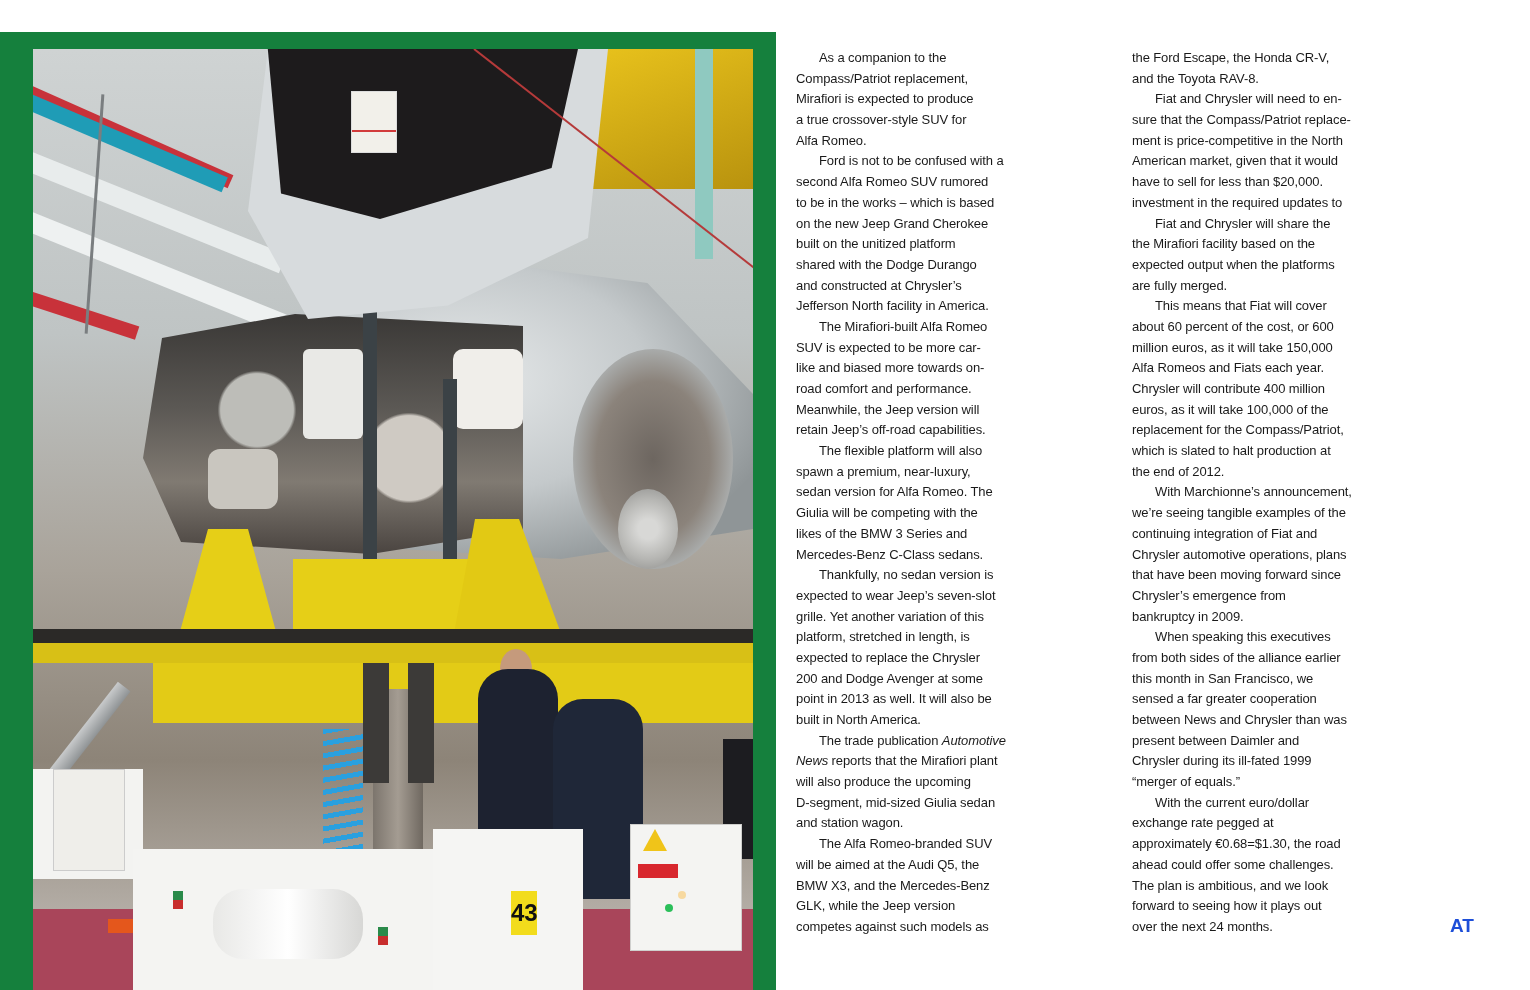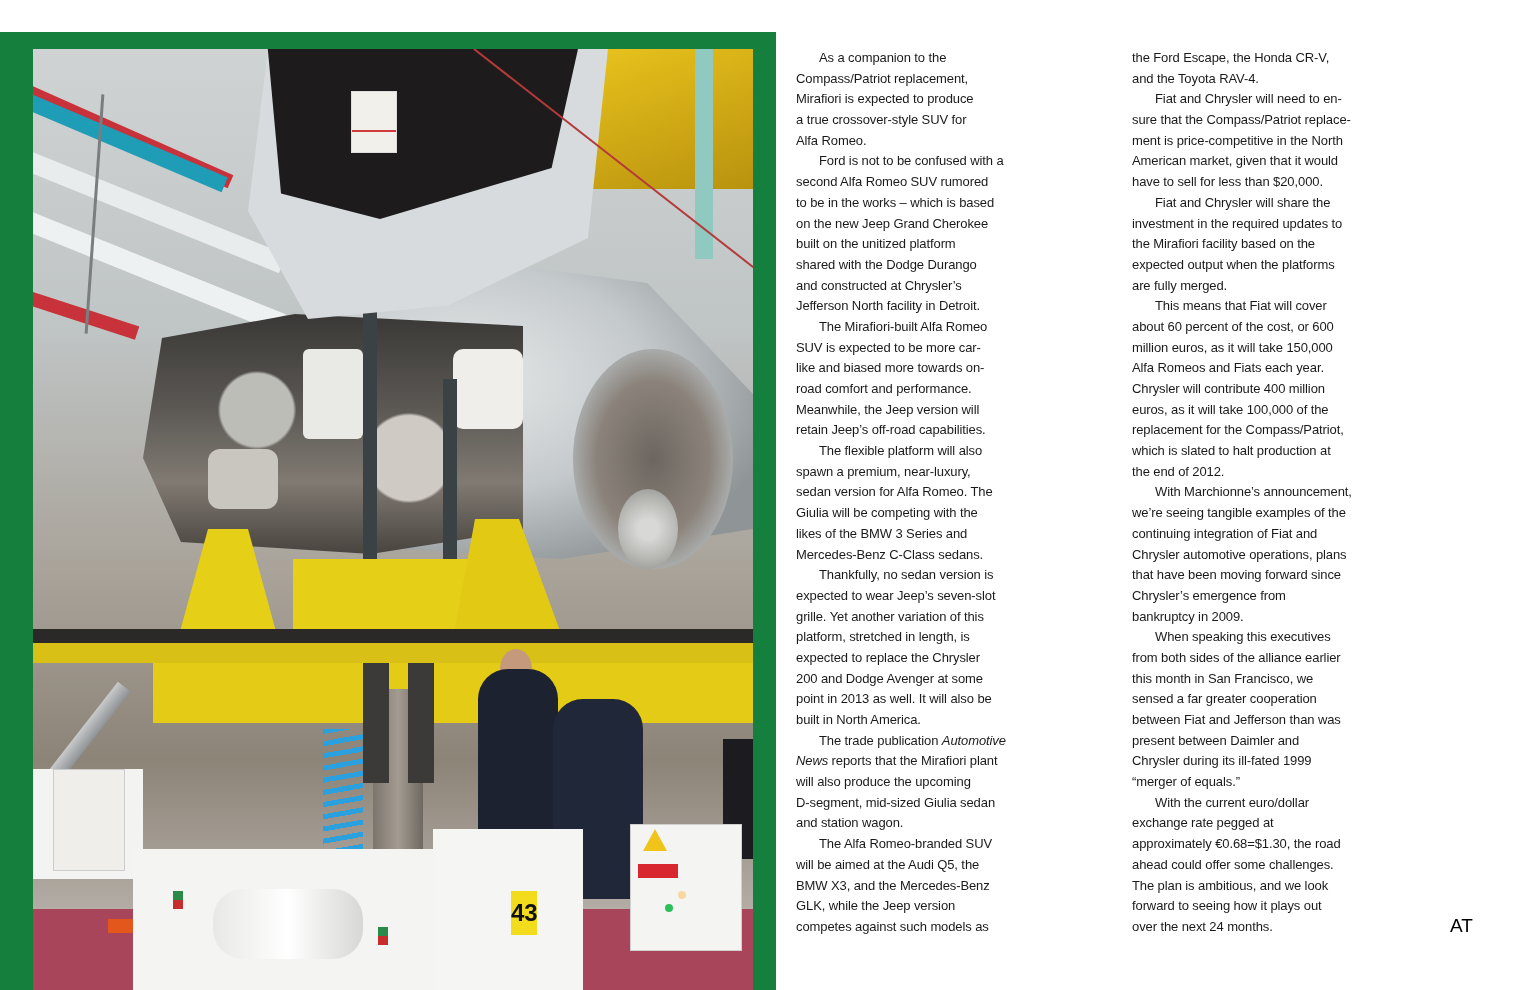--- a/index.html
+++ b/index.html
@@ -105,21 +105,21 @@
 
   
   .article { position: absolute; top: 48px; color: #1a1a1a; font-size: 13px; line-height: 20.7px; letter-spacing: -0.1px; }
   .col-1 { left: 796px; width: 320px; }
   .col-2 { left: 1132px; width: 350px; }
   .line { display: block; white-space: nowrap; height: 20.7px; }
   .indent { padding-left: 23px; }
   .ital { font-style: italic; }
   .signoff {
     position: absolute; left: 1450px; top: 915px;
-    font-weight: normal; font-size: 19px; color: #000000;
+    font-weight: bold; font-size: 19px; color: #1d4ed8;
   }
 </style>
 </head>
 <body>
 
 <div class="photo-frame">
   <div class="photo">
     <div class="ph beam-white1"></div>
     <div class="ph beam-white2"></div>
     <div class="ph beam-red"></div>
@@ -179,21 +179,21 @@
     <span class="line"><span>Mirafiori is expected to produce</span></span>
     <span class="line"><span>a true crossover-style SUV for</span></span>
     <span class="line"><span>Alfa Romeo.</span></span>
     <span class="line indent"><span>Ford is not to be confused with a</span></span>
     <span class="line"><span>second Alfa Romeo SUV rumored</span></span>
     <span class="line"><span>to be in the works – which is based</span></span>
     <span class="line"><span>on the new Jeep Grand Cherokee</span></span>
     <span class="line"><span>built on the unitized platform</span></span>
     <span class="line"><span>shared with the Dodge Durango</span></span>
     <span class="line"><span>and constructed at Chrysler’s</span></span>
-    <span class="line"><span>Jefferson North facility in Detroit.</span></span>
+    <span class="line"><span>Jefferson North facility in America.</span></span>
     <span class="line indent"><span>The Mirafiori-built Alfa Romeo</span></span>
     <span class="line"><span>SUV is expected to be more car-</span></span>
     <span class="line"><span>like and biased more towards on-</span></span>
     <span class="line"><span>road comfort and performance.</span></span>
     <span class="line"><span>Meanwhile, the Jeep version will</span></span>
     <span class="line"><span>retain Jeep’s off-road capabilities.</span></span>
     <span class="line indent"><span>The flexible platform will also</span></span>
     <span class="line"><span>spawn a premium, near-luxury,</span></span>
     <span class="line"><span>sedan version for Alfa Romeo. The</span></span>
     <span class="line"><span>Giulia will be competing with the</span></span>
@@ -213,28 +213,28 @@
     <span class="line"><span>D-segment, mid-sized Giulia sedan</span></span>
     <span class="line"><span>and station wagon.</span></span>
     <span class="line indent"><span>The Alfa Romeo-branded SUV</span></span>
     <span class="line"><span>will be aimed at the Audi Q5, the</span></span>
     <span class="line"><span>BMW X3, and the Mercedes-Benz</span></span>
     <span class="line"><span>GLK, while the Jeep version</span></span>
     <span class="line"><span>competes against such models as</span></span>
   </div>
 <div class="article col-2" id="col2">
     <span class="line"><span>the Ford Escape, the Honda CR-V,</span></span>
-    <span class="line"><span>and the Toyota RAV-4.</span></span>
+    <span class="line"><span>and the Toyota RAV-8.</span></span>
     <span class="line indent"><span>Fiat and Chrysler will need to en-</span></span>
     <span class="line"><span>sure that the Compass/Patriot replace-</span></span>
     <span class="line"><span>ment is price-competitive in the North</span></span>
     <span class="line"><span>American market, given that it would</span></span>
     <span class="line"><span>have to sell for less than $20,000.</span></span>
+    <span class="line"><span>investment in the required updates to</span></span>
     <span class="line indent"><span>Fiat and Chrysler will share the</span></span>
-    <span class="line"><span>investment in the required updates to</span></span>
     <span class="line"><span>the Mirafiori facility based on the</span></span>
     <span class="line"><span>expected output when the platforms</span></span>
     <span class="line"><span>are fully merged.</span></span>
     <span class="line indent"><span>This means that Fiat will cover</span></span>
     <span class="line"><span>about 60 percent of the cost, or 600</span></span>
     <span class="line"><span>million euros, as it will take 150,000</span></span>
     <span class="line"><span>Alfa Romeos and Fiats each year.</span></span>
     <span class="line"><span>Chrysler will contribute 400 million</span></span>
     <span class="line"><span>euros, as it will take 100,000 of the</span></span>
     <span class="line"><span>replacement for the Compass/Patriot,</span></span>
@@ -244,21 +244,21 @@
     <span class="line"><span>we’re seeing tangible examples of the</span></span>
     <span class="line"><span>continuing integration of Fiat and</span></span>
     <span class="line"><span>Chrysler automotive operations, plans</span></span>
     <span class="line"><span>that have been moving forward since</span></span>
     <span class="line"><span>Chrysler’s emergence from</span></span>
     <span class="line"><span>bankruptcy in 2009.</span></span>
     <span class="line indent"><span>When speaking this executives</span></span>
     <span class="line"><span>from both sides of the alliance earlier</span></span>
     <span class="line"><span>this month in San Francisco, we</span></span>
     <span class="line"><span>sensed a far greater cooperation</span></span>
-    <span class="line"><span>between Fiat and Jefferson than was</span></span>
+    <span class="line"><span>between News and Chrysler than was</span></span>
     <span class="line"><span>present between Daimler and</span></span>
     <span class="line"><span>Chrysler during its ill-fated 1999</span></span>
     <span class="line"><span>“merger of equals.”</span></span>
     <span class="line indent"><span>With the current euro/dollar</span></span>
     <span class="line"><span>exchange rate pegged at</span></span>
     <span class="line"><span>approximately €0.68=$1.30, the road</span></span>
     <span class="line"><span>ahead could offer some challenges.</span></span>
     <span class="line"><span>The plan is ambitious, and we look</span></span>
     <span class="line"><span>forward to seeing how it plays out</span></span>
     <span class="line"><span>over the next 24 months.</span></span>

